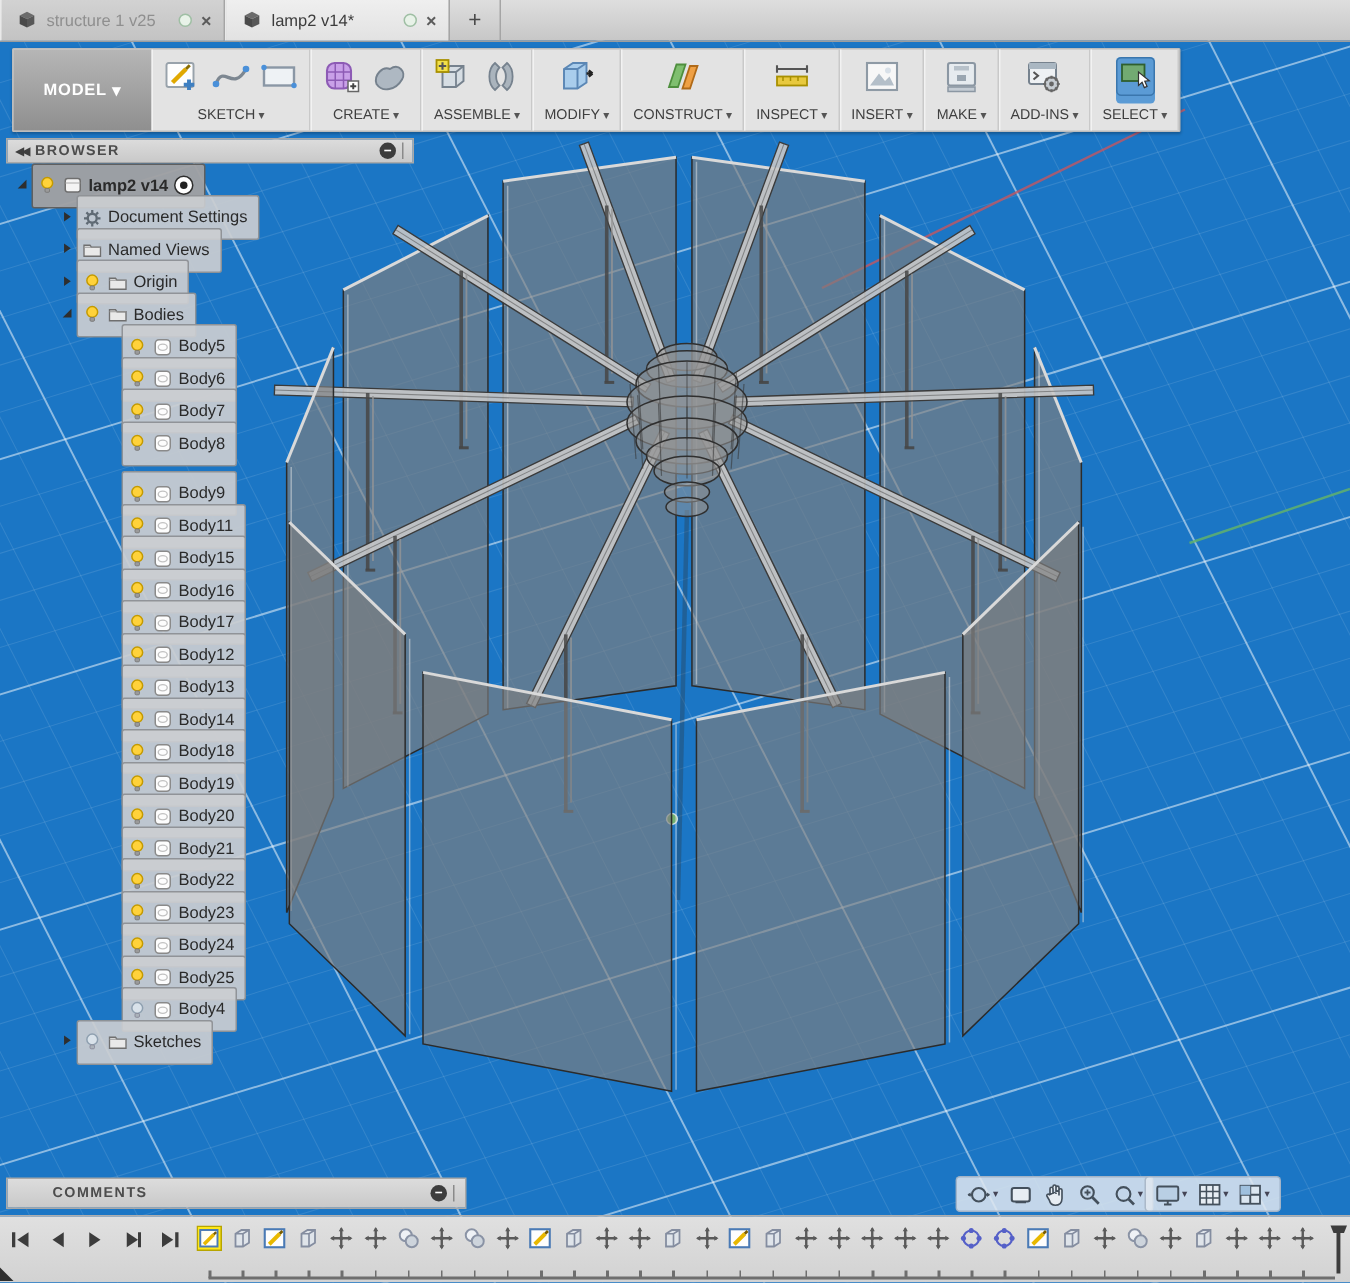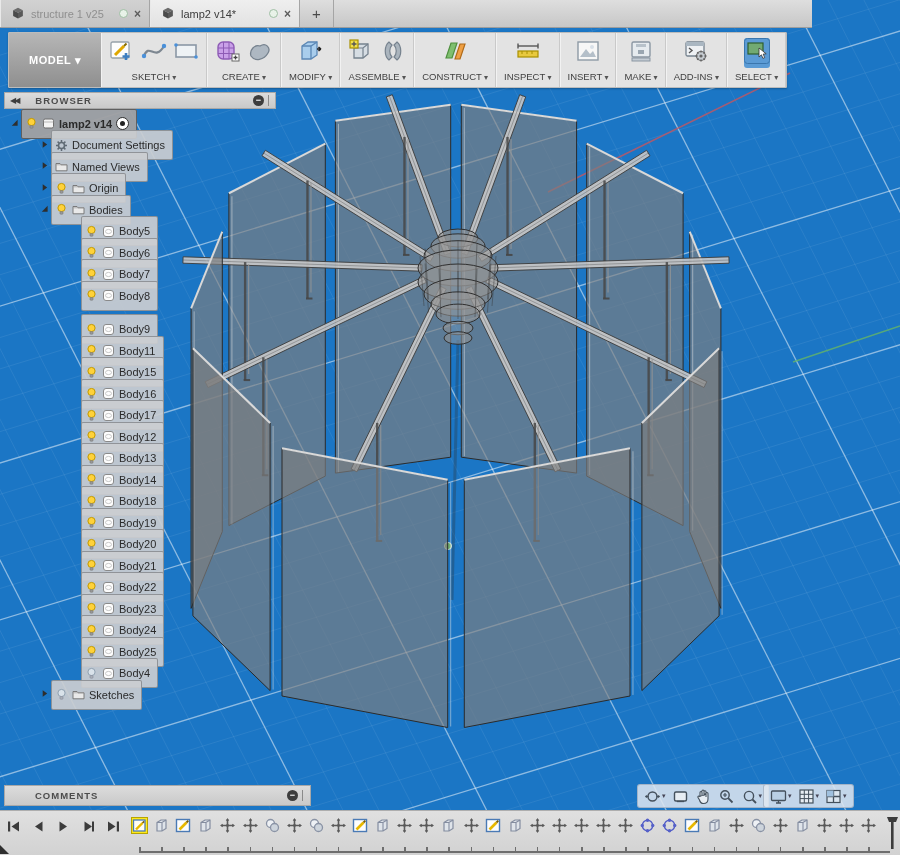--- a/index.html
+++ b/index.html
@@ -2,21 +2,21 @@
 <html><head>
 <meta charset="utf-8">
 <style>
   * { margin:0; padding:0; box-sizing:border-box; }
   html,body { width:900px; height:855px; overflow:hidden;
     font-family:"Liberation Sans", sans-serif; background:#1b76c5; }
   #stage { position:relative; width:900px; height:855px; }
   #scene { position:absolute; left:0; top:0; z-index:0; }
 
   
-  #tabbar { position:absolute; left:0; top:0; width:812px; height:28px; z-index:30;
+  #tabbar { position:absolute; left:0; top:0; width:900px; height:28px; z-index:30;
     background:linear-gradient(#dedede,#c7c7c7); border-bottom:1px solid #9d9d9d;
     display:flex; align-items:stretch; }
   .tab { display:flex; align-items:center; gap:6px; padding:0 8px 0 10px;
     border-right:1px solid #a5a5a5; border-left:1px solid #e9e9e9; min-width:150px; }
   .tab.inactive { background:linear-gradient(#d2d2d2,#c3c3c3); color:#8f8f8f; }
   .tab.active { background:linear-gradient(#efefef,#e2e2e2); color:#3c3c3c; }
   .tab .title { font-size:11px; flex:1; white-space:nowrap; }
   .tab .dot { width:9px; height:9px; border:1px solid #9fbfa4; border-radius:50%; background:#e8f2e8; }
   .tab .x { font-size:12px; color:#5c5c5c; font-weight:bold; line-height:1; }
   #newtab { width:34px; display:flex; align-items:center; justify-content:center;
@@ -36,21 +36,21 @@
   .tgroup .icons svg { width:26px; height:26px; }
   .tgroup .glabel { font-size:9.5px; color:#3f3f3f; margin-top:2px; white-space:nowrap; }
   .tgroup .glabel .caret { font-size:8px; color:#555; }
   .icon-sel-bg { background:#5b9bd5; border-radius:3px; }
 
   
   #browser { position:absolute; left:4px; top:92px; width:272px; z-index:15; font-size:11px; }
   #browser-header { height:17px; background:linear-gradient(#dcdcdc,#c9c9c9);
     border:1px solid #a8a8a8; display:flex; align-items:center; padding:0 5px;
     color:#4c4c4c; }
-  #browser-header .hdr-label { font-size:9.5px; font-weight:bold; letter-spacing:1px; flex:1; margin-left:17px; }
+  #browser-header .hdr-label { font-size:9.5px; font-weight:bold; letter-spacing:1px; flex:1; margin-left:5px; }
   .collapse-arrows { font-size:8px; color:#3e3e3e; letter-spacing:-2px; }
   .circle-minus { width:11px; height:11px; border-radius:50%; background:#3d3d3d;
     color:#fff; font-size:9px; line-height:10px; text-align:center; font-weight:bold; }
   .grip { width:2px; height:11px; border-left:1px solid #8a8a8a; margin-left:4px; }
   #tree { margin-top:4px; }
   .trow { height:21.5px; display:flex; align-items:center; }
   .tri { width:13px; text-align:center; font-size:8px; color:#2e2e2e; flex:none; }
   .chip { display:inline-flex; align-items:center; gap:4px; height:30px;
     background:rgba(203,205,208,.92); border:1px solid rgba(130,132,136,.8);
     border-radius:2px; padding:0 7px 0 3px; color:#2a2a2a; white-space:nowrap; }
@@ -419,35 +419,35 @@
             </svg></div>
           <div><svg width="26" height="26">
               <use href="#sy-sculpt-icon"></use>
             </svg></div>
         </div>
         <div class="glabel"><span>CREATE</span><span class="caret"> ▾</span></div>
       </div>
       <div class="tgroup">
         <div class="icons">
           <div><svg width="26" height="26">
-              <use href="#sy-press-pull-icon"></use>
-            </svg></div>
-        </div>
-        <div class="glabel"><span>MODIFY</span><span class="caret"> ▾</span></div>
+              <use href="#sy-new-component-icon"></use>
+            </svg></div>
+          <div><svg width="26" height="26">
+              <use href="#sy-joint-icon"></use>
+            </svg></div>
+        </div>
+        <div class="glabel"><span>ASSEMBLE</span><span class="caret"> ▾</span></div>
       </div>
       <div class="tgroup">
         <div class="icons">
           <div><svg width="26" height="26">
-              <use href="#sy-new-component-icon"></use>
-            </svg></div>
-          <div><svg width="26" height="26">
-              <use href="#sy-joint-icon"></use>
-            </svg></div>
-        </div>
-        <div class="glabel"><span>ASSEMBLE</span><span class="caret"> ▾</span></div>
+              <use href="#sy-press-pull-icon"></use>
+            </svg></div>
+        </div>
+        <div class="glabel"><span>MODIFY</span><span class="caret"> ▾</span></div>
       </div>
       <div class="tgroup">
         <div class="icons">
           <div><svg width="26" height="26">
               <use href="#sy-construction-plane-icon"></use>
             </svg></div>
         </div>
         <div class="glabel"><span>CONSTRUCT</span><span class="caret"> ▾</span></div>
       </div>
       <div class="tgroup">

